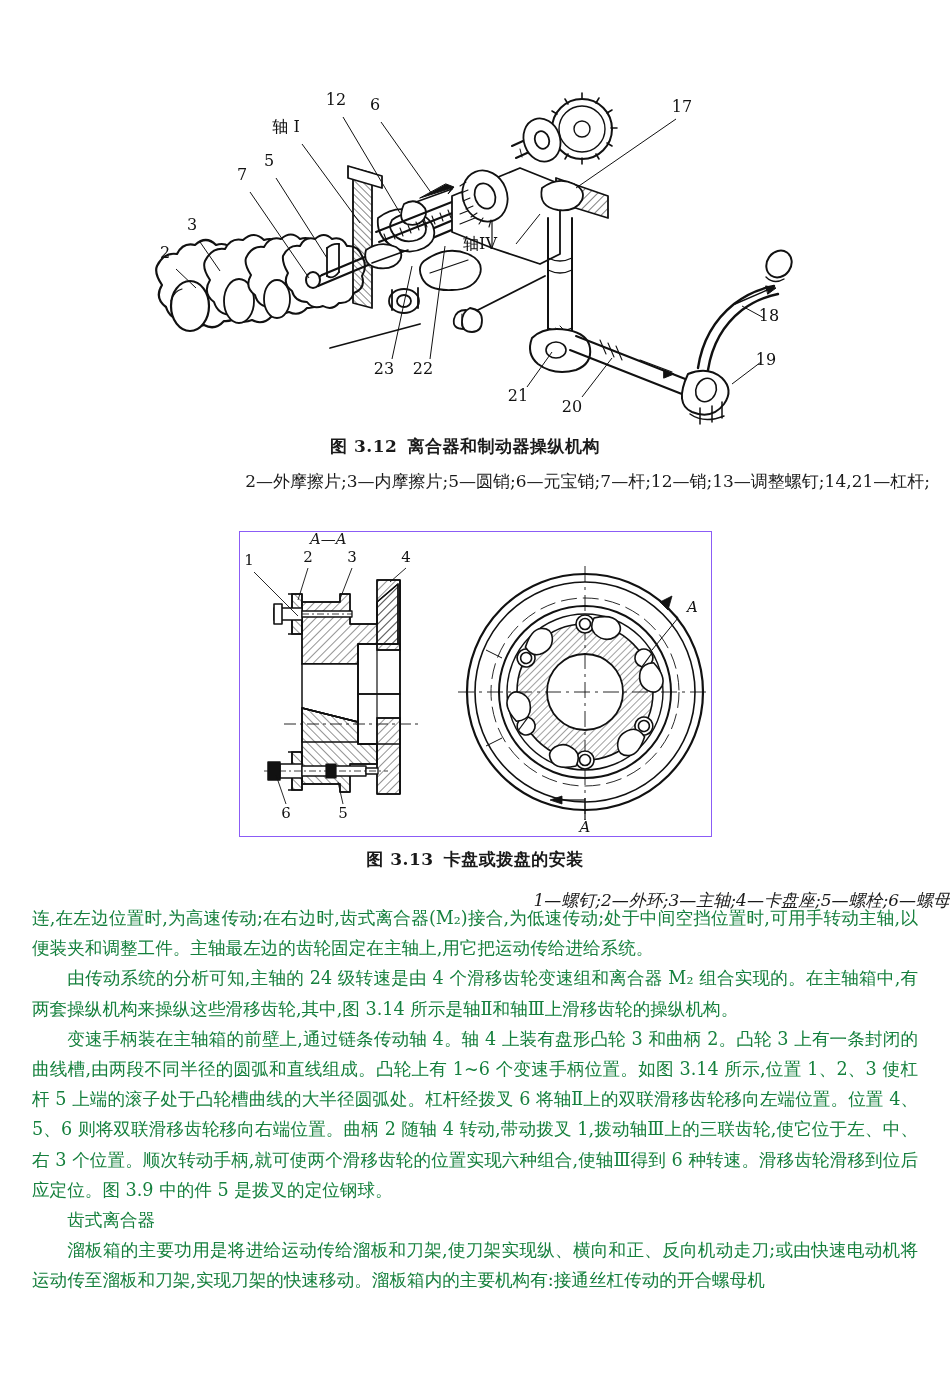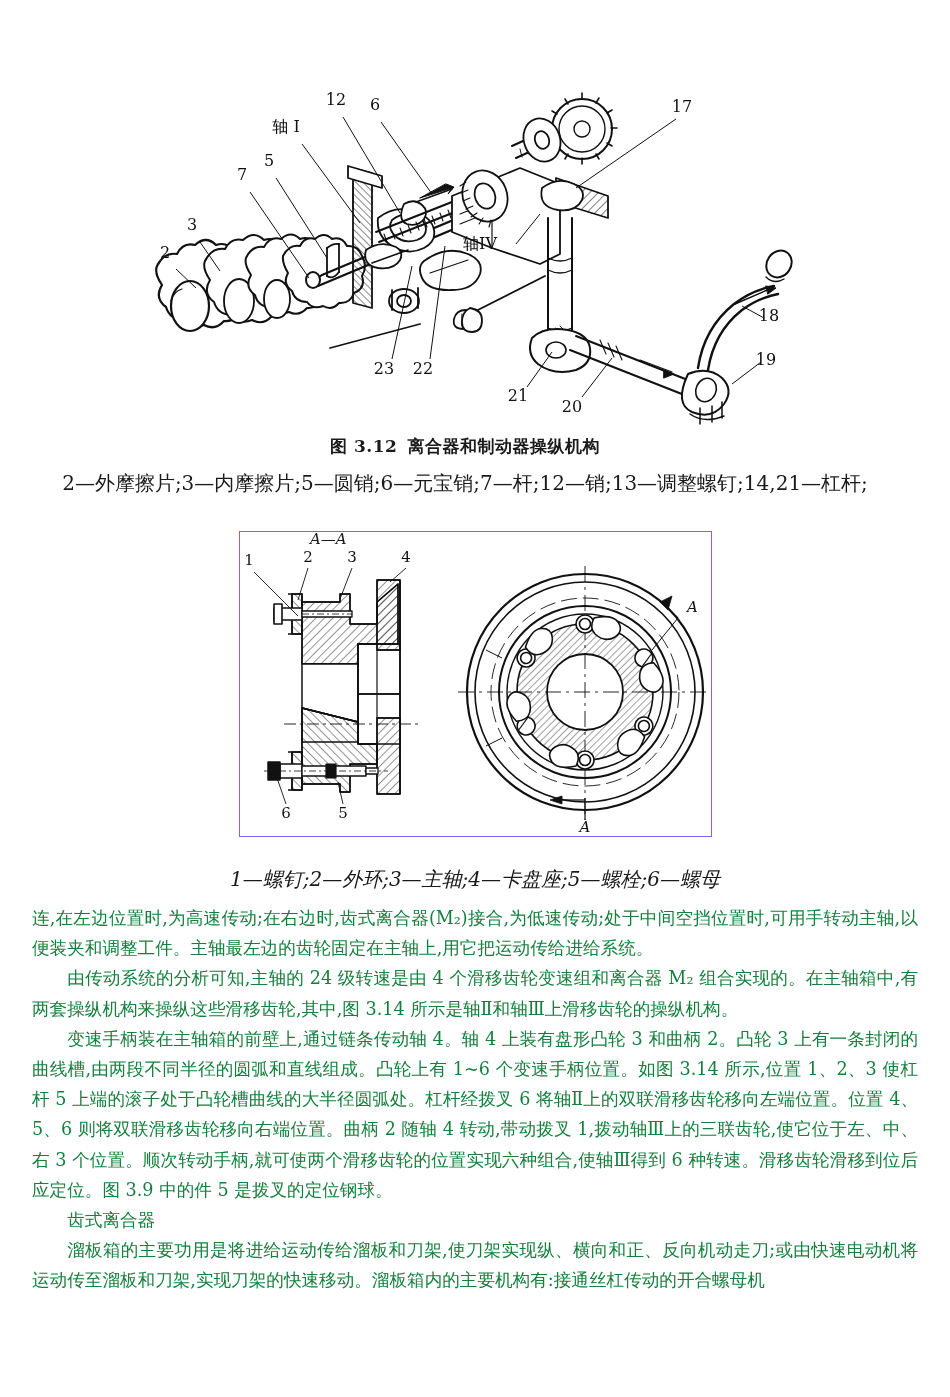--- a/index.html
+++ b/index.html
@@ -37,22 +37,22 @@
   
   .cap-title {
     text-align: center;
     font-weight: bold;
     font-size: 17px;
     letter-spacing: 0.5px;
     font-family: "DejaVu Serif", "Liberation Serif", serif;
   }
   .cap-title .fignum { margin-right: 10px; }
   .cap-legend {
-    text-align: center;
-    font-size: 20px;
+    text-align: right;
+    font-size: 17px;
     line-height: 1.65;
     font-family: "DejaVu Serif", "Liberation Serif", serif;
   }
 
   #fig312-caption {
     position: absolute;
     left: 0; top: 435px; width: 930px;
   }
   #fig312-caption .cap-legend { margin-top: 9px; }
 
@@ -465,20 +465,23 @@
         </g>
       </g>
       <g font-family="DejaVu Serif, Liberation Serif, serif" font-size="15" font-style="italic" fill="#111">
         <text x="447" y="80">A</text>
         <text x="345" y="300" text-anchor="middle">A</text>
       </g>
     </svg>
   </div>
 
   <div id="fig313-caption">
+    <div class="cap-title">
+      <span class="fignum">图 3.13</span><span>卡盘或拨盘的安装</span>
+    </div>
     <div class="cap-legend">
       <div>1—螺钉;2—外环;3—主轴;4—卡盘座;5—螺栓;6—螺母</div>
     </div>
   </div>
 
   <div class="body-text">
     <p class="flush">连,在左边位置时,为高速传动;在右边时,齿式离合器(M₂)接合,为低速传动;处于中间空挡位置时,可用手转动主轴,以便装夹和调整工件。主轴最左边的齿轮固定在主轴上,用它把运动传给进给系统。</p>
     <p class="indent">由传动系统的分析可知,主轴的 24 级转速是由 4 个滑移齿轮变速组和离合器 M₂ 组合实现的。在主轴箱中,有两套操纵机构来操纵这些滑移齿轮,其中,图 3.14 所示是轴Ⅱ和轴Ⅲ上滑移齿轮的操纵机构。</p>
     <p class="indent">变速手柄装在主轴箱的前壁上,通过链条传动轴 4。轴 4 上装有盘形凸轮 3 和曲柄 2。凸轮 3 上有一条封闭的曲线槽,由两段不同半径的圆弧和直线组成。凸轮上有 1~6 个变速手柄位置。如图 3.14 所示,位置 1、2、3 使杠杆 5 上端的滚子处于凸轮槽曲线的大半径圆弧处。杠杆经拨叉 6 将轴Ⅱ上的双联滑移齿轮移向左端位置。位置 4、5、6 则将双联滑移齿轮移向右端位置。曲柄 2 随轴 4 转动,带动拨叉 1,拨动轴Ⅲ上的三联齿轮,使它位于左、中、右 3 个位置。顺次转动手柄,就可使两个滑移齿轮的位置实现六种组合,使轴Ⅲ得到 6 种转速。滑移齿轮滑移到位后应定位。图 3.9 中的件 5 是拨叉的定位钢球。</p>
     <p class="indent">齿式离合器</p>

